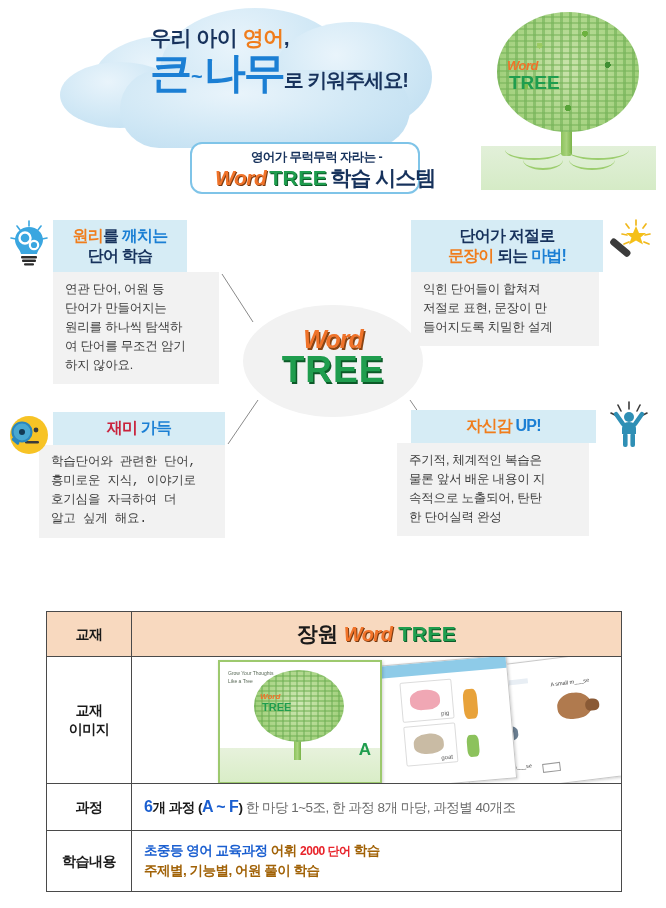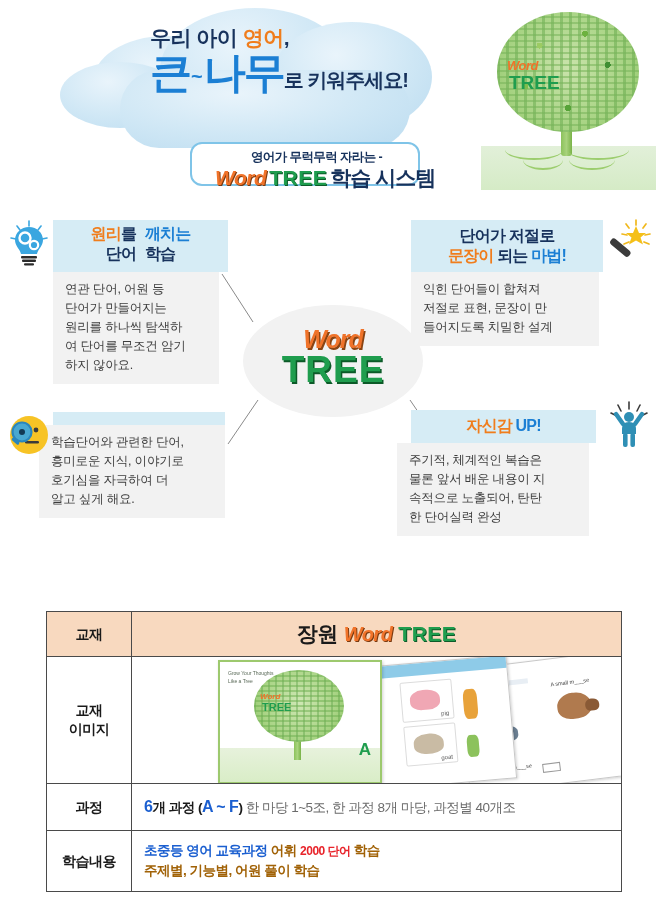--- a/index.html
+++ b/index.html
@@ -115,21 +115,21 @@
     position: absolute;
     border-bottom: 2px solid #9ccd6e;
     border-radius: 0 0 50% 50%;
     height: 18px;
   }
 
   
   #subtitle-box {
     position: absolute;
     left: 190px; top: 142px;
-    width: 230px; height: 44px;
+    width: 230px; height: 52px;
     border: 2px solid #7fc4e8;
     border-radius: 12px;
     background: #ffffff;
     z-index: 5;
     box-sizing: border-box;
     padding-top: 5px;
     text-align: center;
     padding-left: 23px;
   }
   .sub-top {
@@ -225,30 +225,30 @@
     color: #3d3d3d;
     white-space: pre-line;
   }
   .c-navy   { color: #17325c; }
   .c-orange { color: #f07d1c; }
   .c-blue   { color: #1b7fd4; }
   .c-red    { color: #c9223c; }
 
   
   #feature-1 { left: 53px;  top: 8px;  width: 166px; }
-  #feature-1 .f-head { width: 175px; font-family: Liberation Mono, monospace; }
+  #feature-1 .f-head { width: 134px; }
   #feature-1 .f-body { width: 166px; margin-left: 0; }
 
   #feature-2 { left: 411px; top: 8px;  width: 192px; }
   #feature-2 .f-head { width: 192px; }
   #feature-2 .f-body { width: 188px; margin-left: 0; }
 
   #feature-3 { left: 53px;  top: 200px; width: 186px; }
   #feature-3 .f-head { width: 172px; }
-  #feature-3 .f-body { width: 186px; margin-left: -14px; }
+  #feature-3 .f-body { width: 186px; margin-left: -14px; font-family: Liberation Mono, monospace; }
 
   #feature-4 { left: 411px; top: 198px; width: 192px; }
   #feature-4 .f-head { width: 185px; }
   #feature-4 .f-body { width: 192px; margin-left: -14px; }
 
   .f-icon {
     position: absolute;
     width: 50px; height: 50px;
     z-index: 4;
   }
@@ -485,20 +485,21 @@
       <div class="f-head-line"><span class="c-navy">단어가 저절로</span></div>
       <div class="f-head-line"><span class="c-orange">문장이 </span><span class="c-navy">되는 </span><span class="c-blue">마법!</span></div>
     </div>
     <div class="f-body">익힌 단어들이 합쳐져
 저절로 표현, 문장이 만
 들어지도록  치밀한 설계</div>
   </div>
 
   <div class="feature" id="feature-3">
     <div class="f-head">
+      <div class="f-head-line"><span class="c-red">재미 </span><span class="c-blue">가득</span></div>
     </div>
     <div class="f-body">학습단어와 관련한 단어,
 흥미로운 지식, 이야기로
 호기심을 자극하여 더
 알고 싶게 해요.</div>
   </div>
 
   <div class="feature" id="feature-4">
     <div class="f-head">
       <div class="f-head-line"><span class="c-orange">자신감 </span><span class="c-blue">UP!</span></div>

